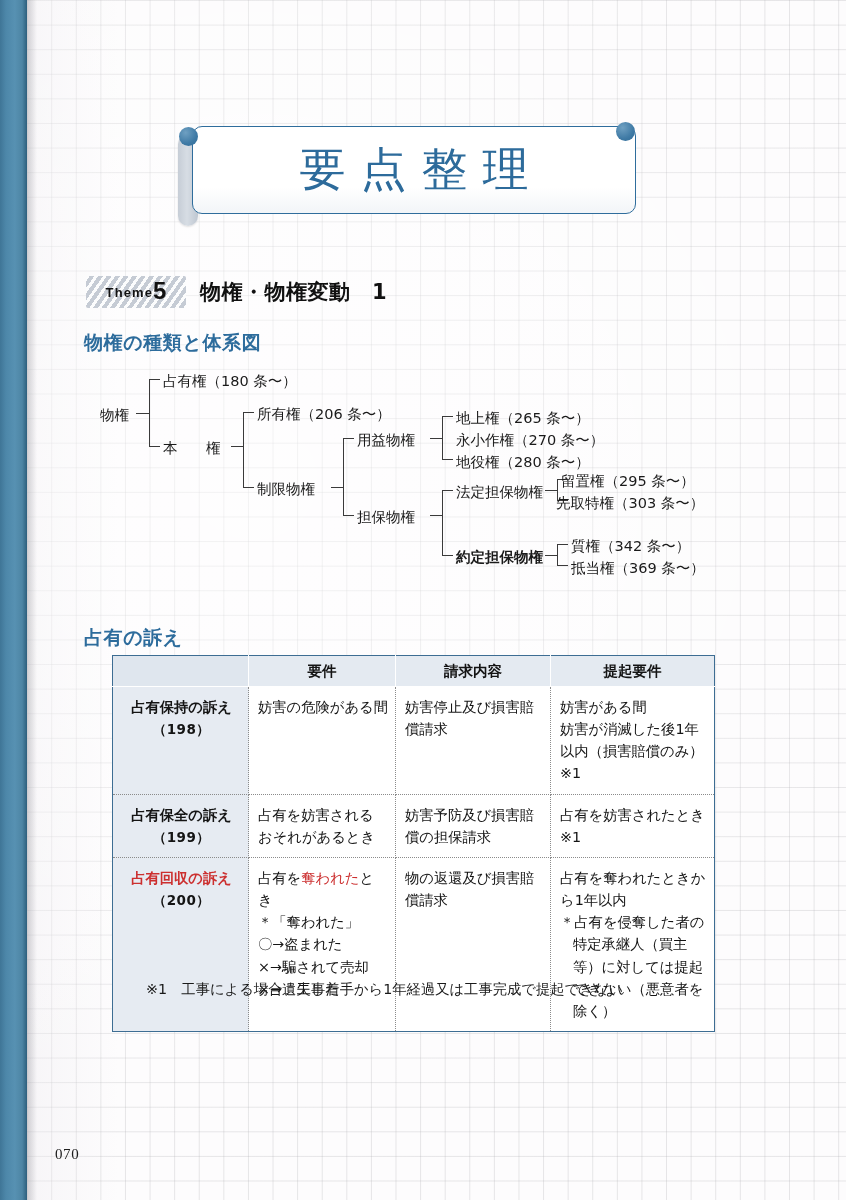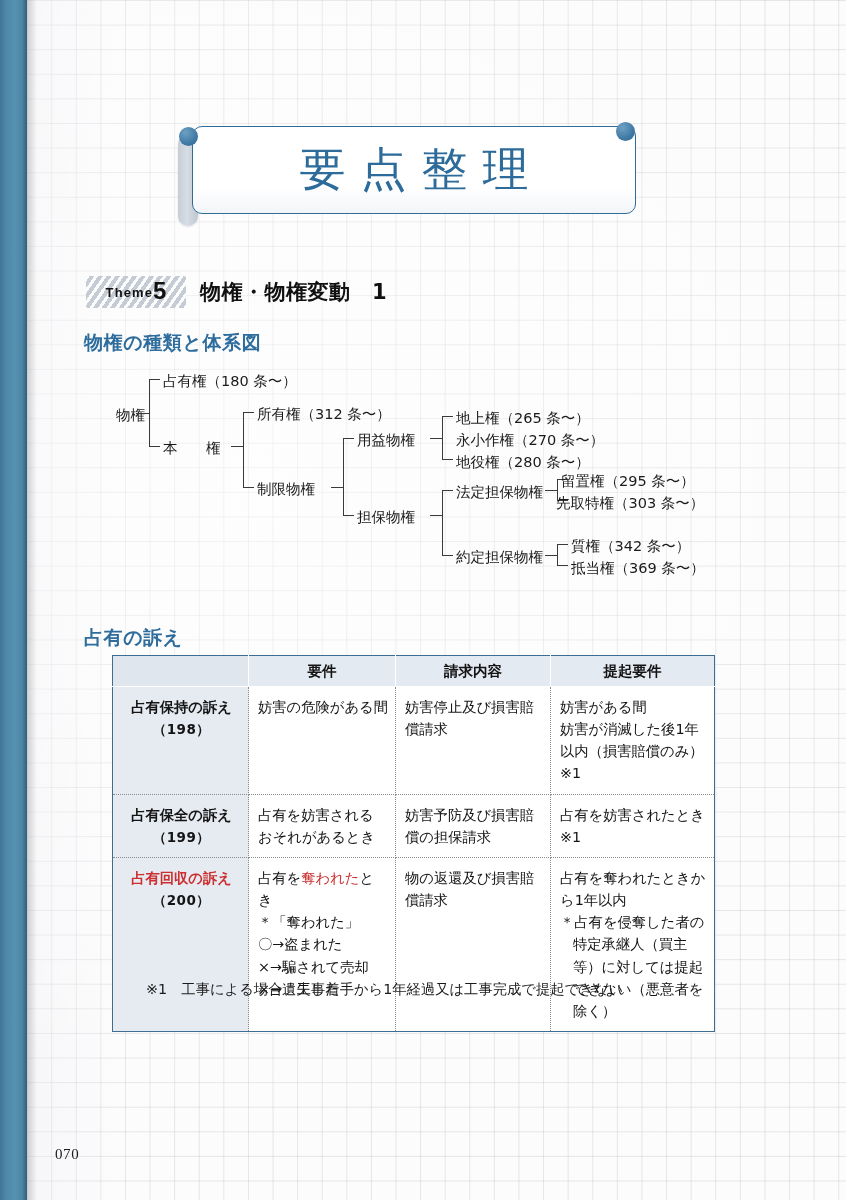--- a/index.html
+++ b/index.html
@@ -298,35 +298,35 @@
     <span id="theme-badge-number">5</span>
   </div>
   <div id="theme-title">物権・物権変動　1</div>
 </div>
 
 <div class="sub-heading" id="heading-tree">物権の種類と体系図</div>
 <div class="sub-heading" id="heading-table">占有の訴え</div>
 
 <div id="tree">
 
-  <div class="tnode" style="left:0px; top:43px;margin-left:16px;">物権</div>
+  <div class="tnode" style="left:0px; top:43px;">物権</div>
   <div class="tline-h" style="left:36px; top:48px; width:13px;"></div>
   <div class="tline-v" style="left:49px; top:14px; height:68px;"></div>
   <div class="tline-h" style="left:49px; top:14px; width:11px;"></div>
   <div class="tline-h" style="left:49px; top:81px; width:11px;"></div>
 
   <div class="tnode" style="left:63px; top:9px;">占有権（180 条〜）</div>
   <div class="tnode" style="left:63px; top:76px; letter-spacing:7px;">本　権</div>
 
   <div class="tline-h" style="left:131px; top:81px; width:12px;"></div>
   <div class="tline-v" style="left:143px; top:47px; height:76px;"></div>
   <div class="tline-h" style="left:143px; top:47px; width:11px;"></div>
   <div class="tline-h" style="left:143px; top:122px; width:11px;"></div>
 
-  <div class="tnode" style="left:157px; top:42px;">所有権（312 条〜）</div>
+  <div class="tnode" style="left:157px; top:42px;">所有権（206 条〜）</div>
   <div class="tnode" style="left:157px; top:117px;">制限物権</div>
 
   <div class="tline-h" style="left:231px; top:122px; width:12px;"></div>
   <div class="tline-v" style="left:243px; top:73px; height:78px;"></div>
   <div class="tline-h" style="left:243px; top:73px; width:11px;"></div>
   <div class="tline-h" style="left:243px; top:150px; width:11px;"></div>
 
   <div class="tnode" style="left:257px; top:68px;">用益物権</div>
   <div class="tnode" style="left:257px; top:145px;">担保物権</div>
 
@@ -338,21 +338,21 @@
   <div class="tnode" style="left:356px; top:46px;">地上権（265 条〜）</div>
   <div class="tnode" style="left:356px; top:68px;">永小作権（270 条〜）</div>
   <div class="tnode" style="left:356px; top:90px;">地役権（280 条〜）</div>
 
   <div class="tline-h" style="left:330px; top:150px; width:12px;"></div>
   <div class="tline-v" style="left:342px; top:125px; height:66px;"></div>
   <div class="tline-h" style="left:342px; top:125px; width:11px;"></div>
   <div class="tline-h" style="left:342px; top:190px; width:11px;"></div>
 
   <div class="tnode" style="left:356px; top:120px;">法定担保物権</div>
-  <div class="tnode" style="left:356px; top:185px;">約定担保物権</div>
+  <div class="tnode" style="left:356px; top:185px;font-weight:bold;">約定担保物権</div>
 
   <div class="tline-h" style="left:445px; top:125px; width:12px;"></div>
   <div class="tline-v" style="left:457px; top:114px; height:22px;"></div>
   <div class="tline-h" style="left:457px; top:114px; width:11px;"></div>
   <div class="tline-h" style="left:457px; top:135px; width:11px;"></div>
 
   <div class="tnode" style="left:461px; top:109px;">留置権（295 条〜）</div>
   <div class="tnode" style="left:456px; top:131px;">先取特権（303 条〜）</div>
 
   <div class="tline-h" style="left:445px; top:190px; width:12px;"></div>

